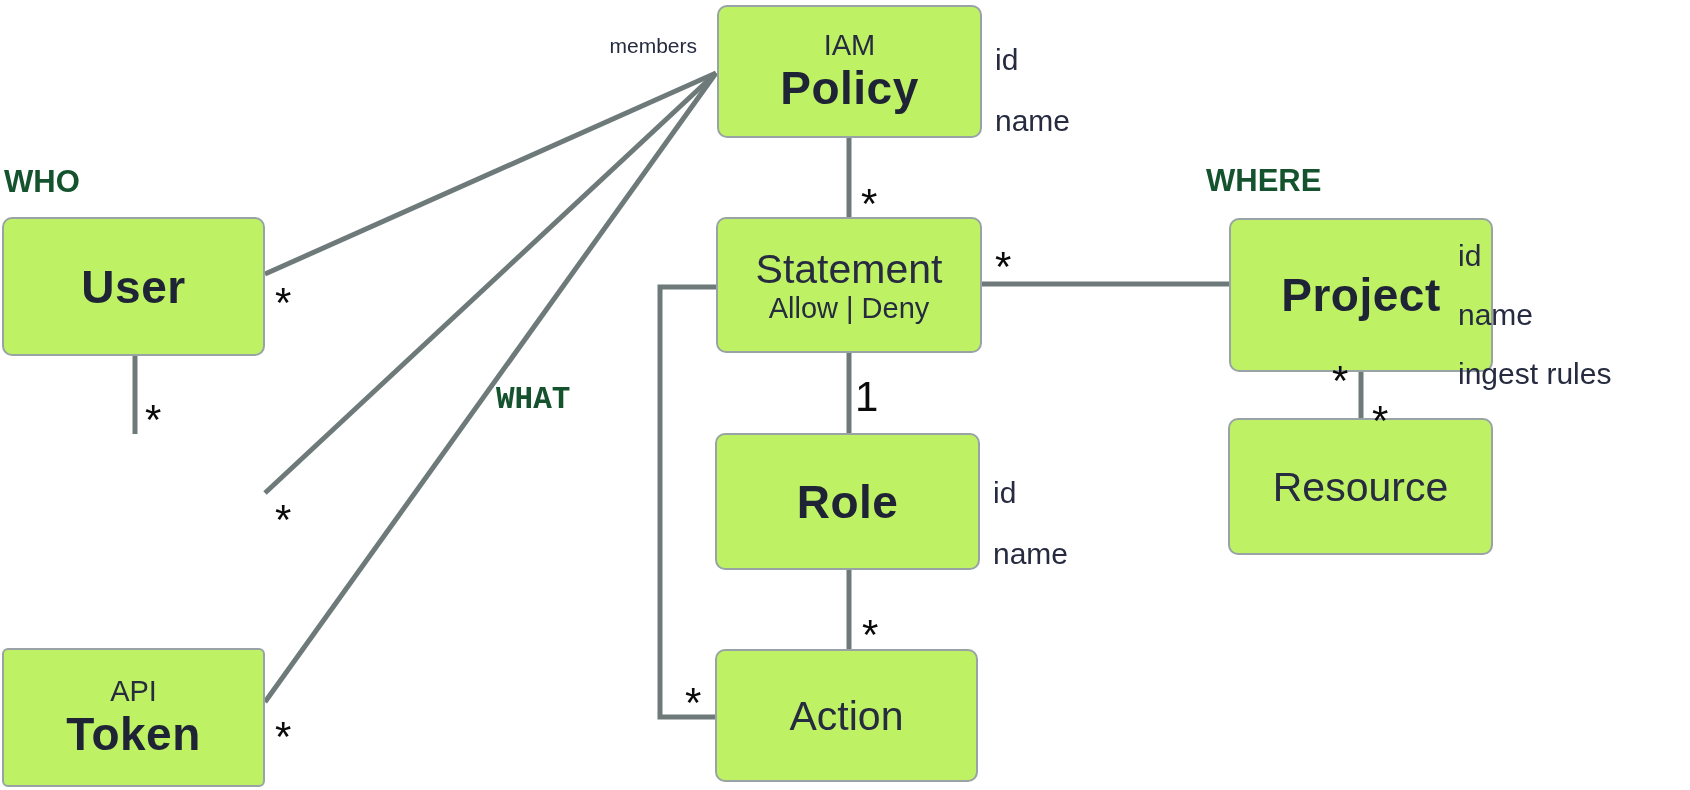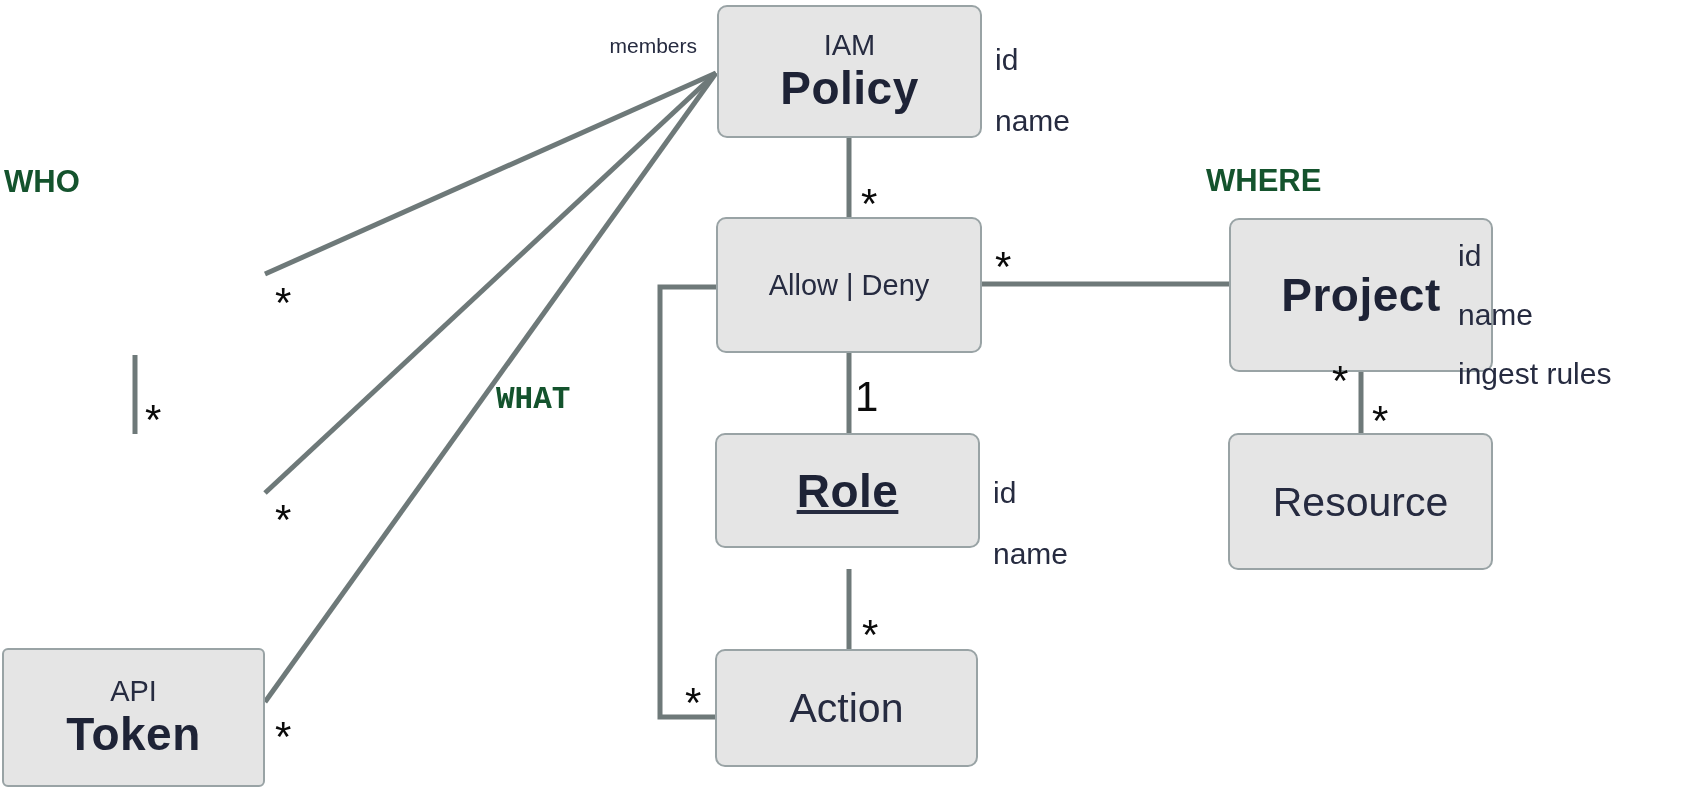--- a/index.html
+++ b/index.html
@@ -13,21 +13,21 @@
   }
   #wires { position: absolute; left: 0; top: 0; width: 1690px; height: 790px; }
   #wires line, #wires polyline {
     stroke: #6e7979;
     stroke-width: 5;
     fill: none;
   }
   .box {
     position: absolute;
     box-sizing: border-box;
-    background: #e5e5e5;
+    background: #bef264;
     border: 2px solid #99a3a5;
     border-radius: 10px;
     display: flex;
     flex-direction: column;
     align-items: center;
     justify-content: center;
     color: #262b40;
     text-align: center;
   }
   .name-lg { font-size: 46px; font-weight: 700; line-height: 52px; color: #1e2336; letter-spacing: 0.5px; }
@@ -89,44 +89,48 @@
   <div class="section-label" style="left:496px; top:384px;font-family:Liberation Mono, monospace;">WHAT</div>
   <div class="section-label" style="left:1206px; top:165px;">WHERE</div>
 
   <div class="rel-label" style="left:500px; top:30px; width:197px;">members</div>
 
   <div class="box" style="left:717px; top:5px; width:265px; height:133px;">
     <div class="sup">IAM</div>
     <div class="name-lg">Policy</div>
   </div>
 
+  <div class="box" style="left:2px; top:217px; width:263px; height:139px;">
+    <div class="name-lg">User</div>
+  </div>
 
 
   <div class="box" style="left:2px; top:648px; width:263px; height:139px;border-radius:6px;">
     <div class="sup">API</div>
     <div class="name-lg">Token</div>
   </div>
 
   <div class="box" style="left:716px; top:217px; width:266px; height:136px;">
+    <div class="name-md">Statement</div>
     <div class="sub">Allow | Deny</div>
   </div>
 
-  <div class="box" style="left:715px; top:433px; width:265px; height:115px;text-decoration:underline;">
+  <div class="box" style="left:715px; top:433px; width:265px; height:137px;">
     <div class="name-lg">Role</div>
   </div>
 
-  <div class="box" style="left:715px; top:649px; width:263px; height:118px;">
+  <div class="box" style="left:715px; top:649px; width:263px; height:133px;">
     <div class="name-md">Action</div>
   </div>
 
   <div class="box" style="left:1229px; top:218px; width:264px; height:154px;">
     <div class="name-lg">Project</div>
   </div>
 
-  <div class="box" style="left:1228px; top:433px; width:265px; height:137px;">
+  <div class="box" style="left:1228px; top:418px; width:265px; height:137px;">
     <div class="name-md">Resource</div>
   </div>
 
   <div class="attrs" style="left:995px; top:22px;">
     <div>id</div>
     <div>name</div>
   </div>
 
   <div class="attrs" style="left:993px; top:455px;">
     <div>id</div>

